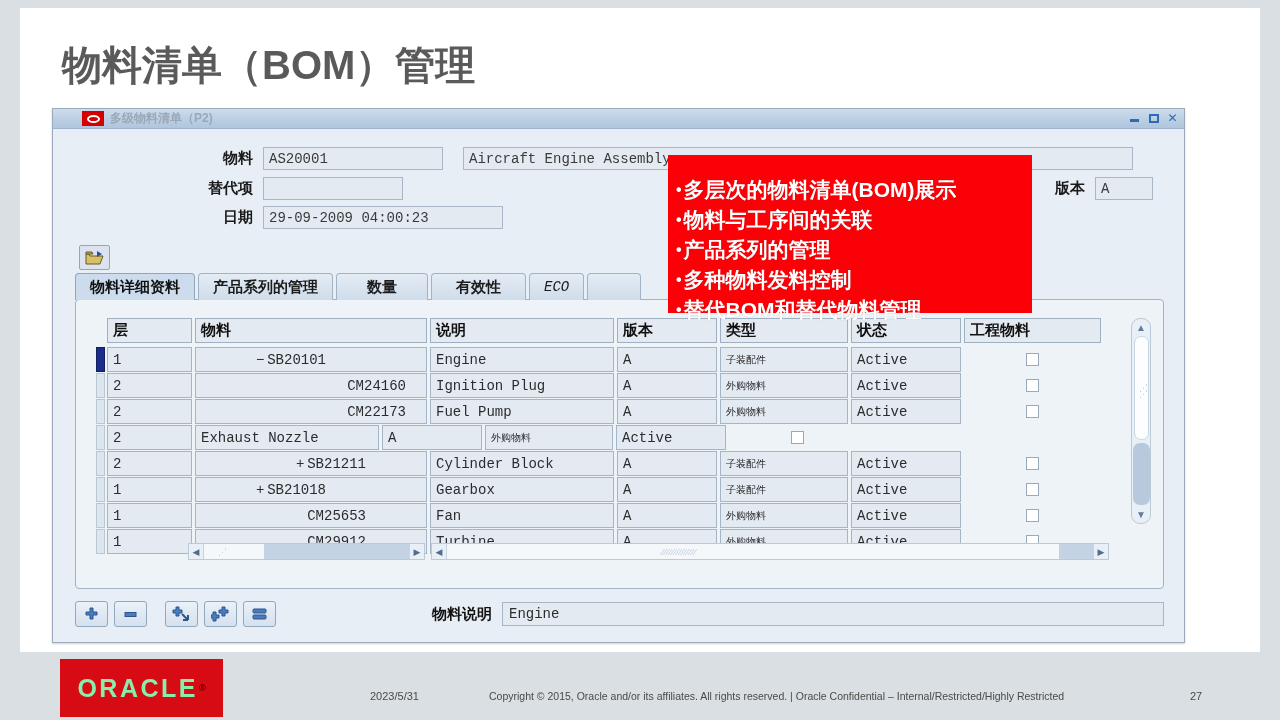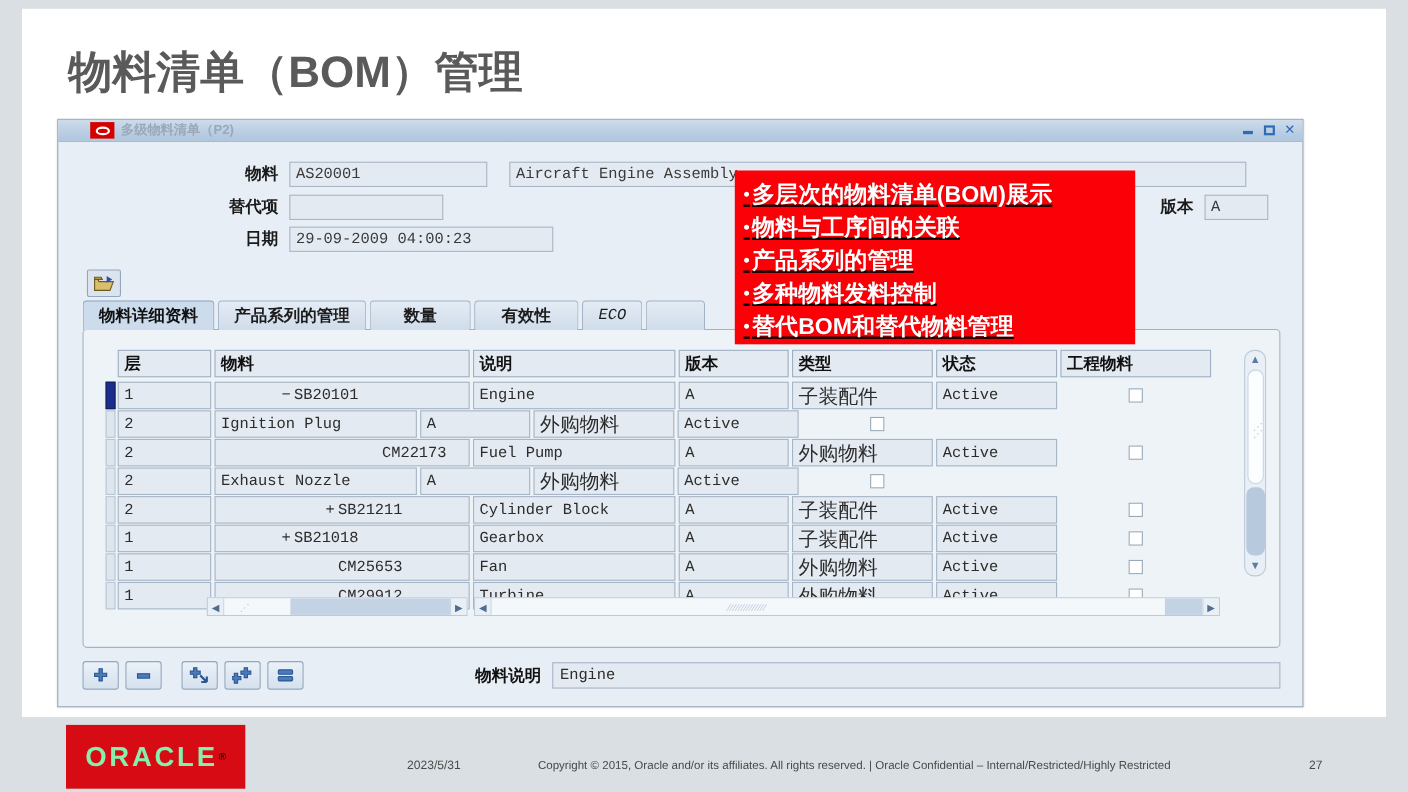--- a/index.html
+++ b/index.html
@@ -165,21 +165,21 @@
   .cell {
     background: #e4eaf1;
     border: 1px solid #a6b5c5;
     font-family: "Liberation Mono", monospace;
     font-size: 14px; color: #2c2c2c;
     display: flex; align-items: center;
     padding: 0 5px;
     margin-right: 3px;
     white-space: nowrap; overflow: hidden;
   }
-  .cell.cn { font-family: Liberation Sans, sans-serif; font-size: 18px; }
+  .cell.cn { font-family: Liberation Sans, sans-serif; font-size: 10px; }
   .cell.right { justify-content: flex-end; }
   .chkwrap {
     display: flex; align-items: center; justify-content: center;
     margin-right: 3px;
   }
   .chk {
     width: 13px; height: 13px;
     background: #ffffff;
     border: 1px solid #9aa9ba;
   }
@@ -257,22 +257,21 @@
     display: flex; align-items: center; padding-left: 6px;
   }
 
   
   .callout {
     position: absolute;
     left: 668px; top: 155px;
     width: 364px; height: 158px;
     background: #fb0007;
     z-index: 10;
-    padding: 8px 0 0 8px;
-    text-decoration: underline;
+    padding: 20px 0 0 8px;
   }
   .callout-line {
     color: #ffffff;
     font-size: 21px;
     font-weight: bold;
     line-height: 30px;
     white-space: nowrap;
     text-shadow: 0 0 1px rgba(0,0,0,.25);
   }
   .callout-line::before { content: "\2022"; margin-right: 2px; font-size: 16px; vertical-align: 2px;}
@@ -406,20 +405,24 @@
             <div class="cell cn" style="width:128px;">子装配件</div>
             <div class="cell" style="width:110px;">Active</div>
             <div class="chkwrap" style="width:137px;">
                 <div class="chk"></div>
               </div>
           </div>
 
           <div class="grow">
             <div class="selbar"></div>
             <div class="cell" style="width:85px;">2</div>
+            <div class="cell right" style="width:232px; padding-right:20px;">
+                <span class="tree-mark"></span>
+                <span>CM24160</span>
+              </div>
             <div class="cell" style="width:184px;">Ignition Plug</div>
             <div class="cell" style="width:100px;">A</div>
             <div class="cell cn" style="width:128px;">外购物料</div>
             <div class="cell" style="width:110px;">Active</div>
             <div class="chkwrap" style="width:137px;">
                 <div class="chk"></div>
               </div>
           </div>
 
           <div class="grow">

